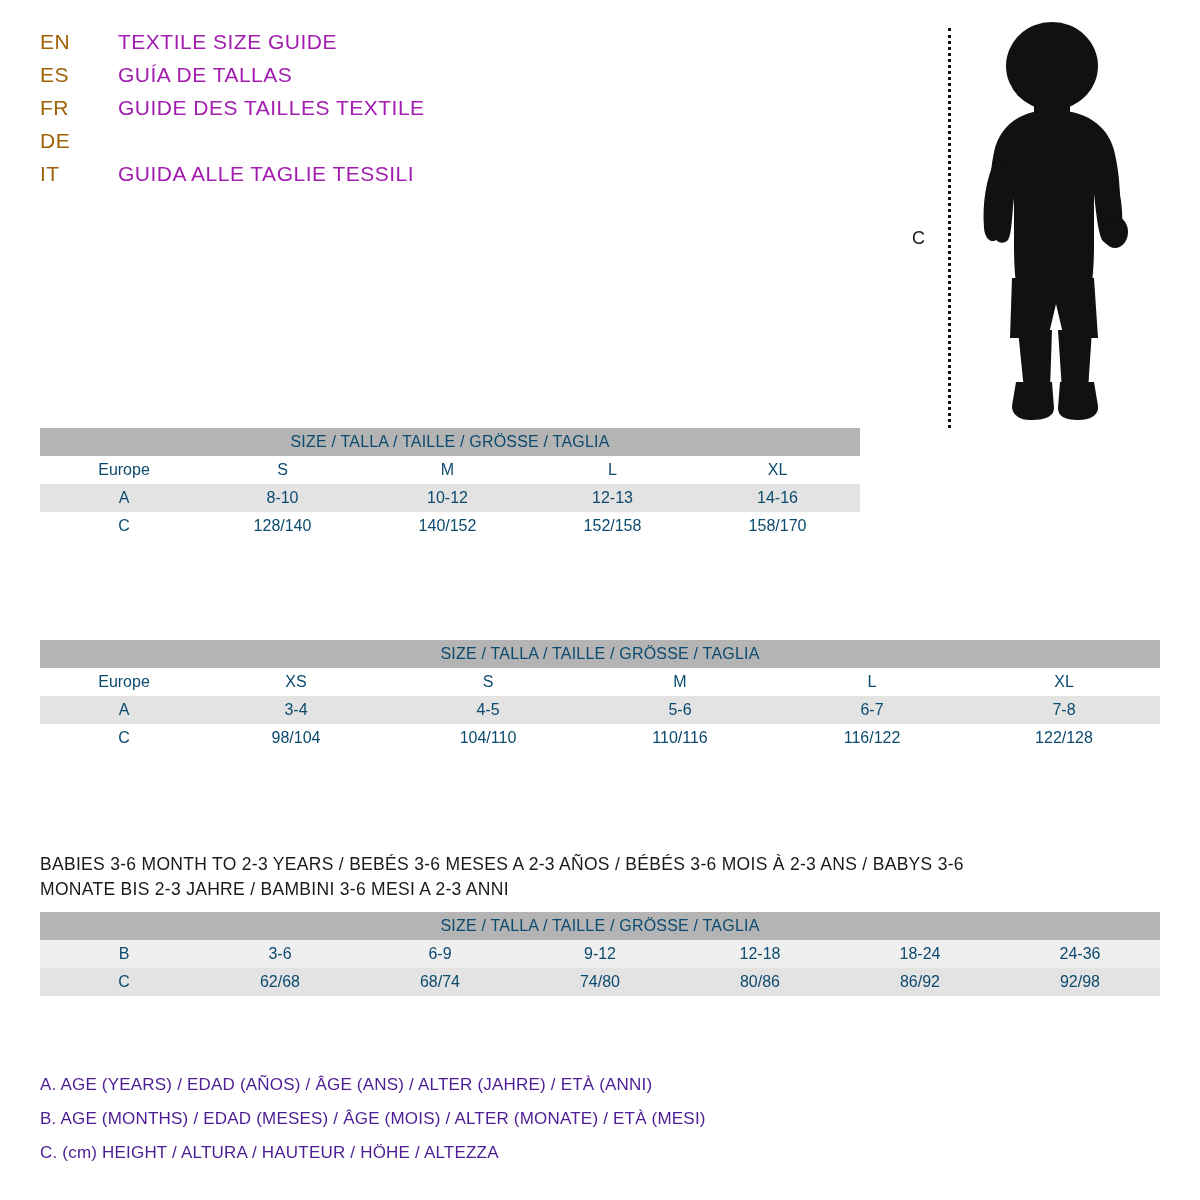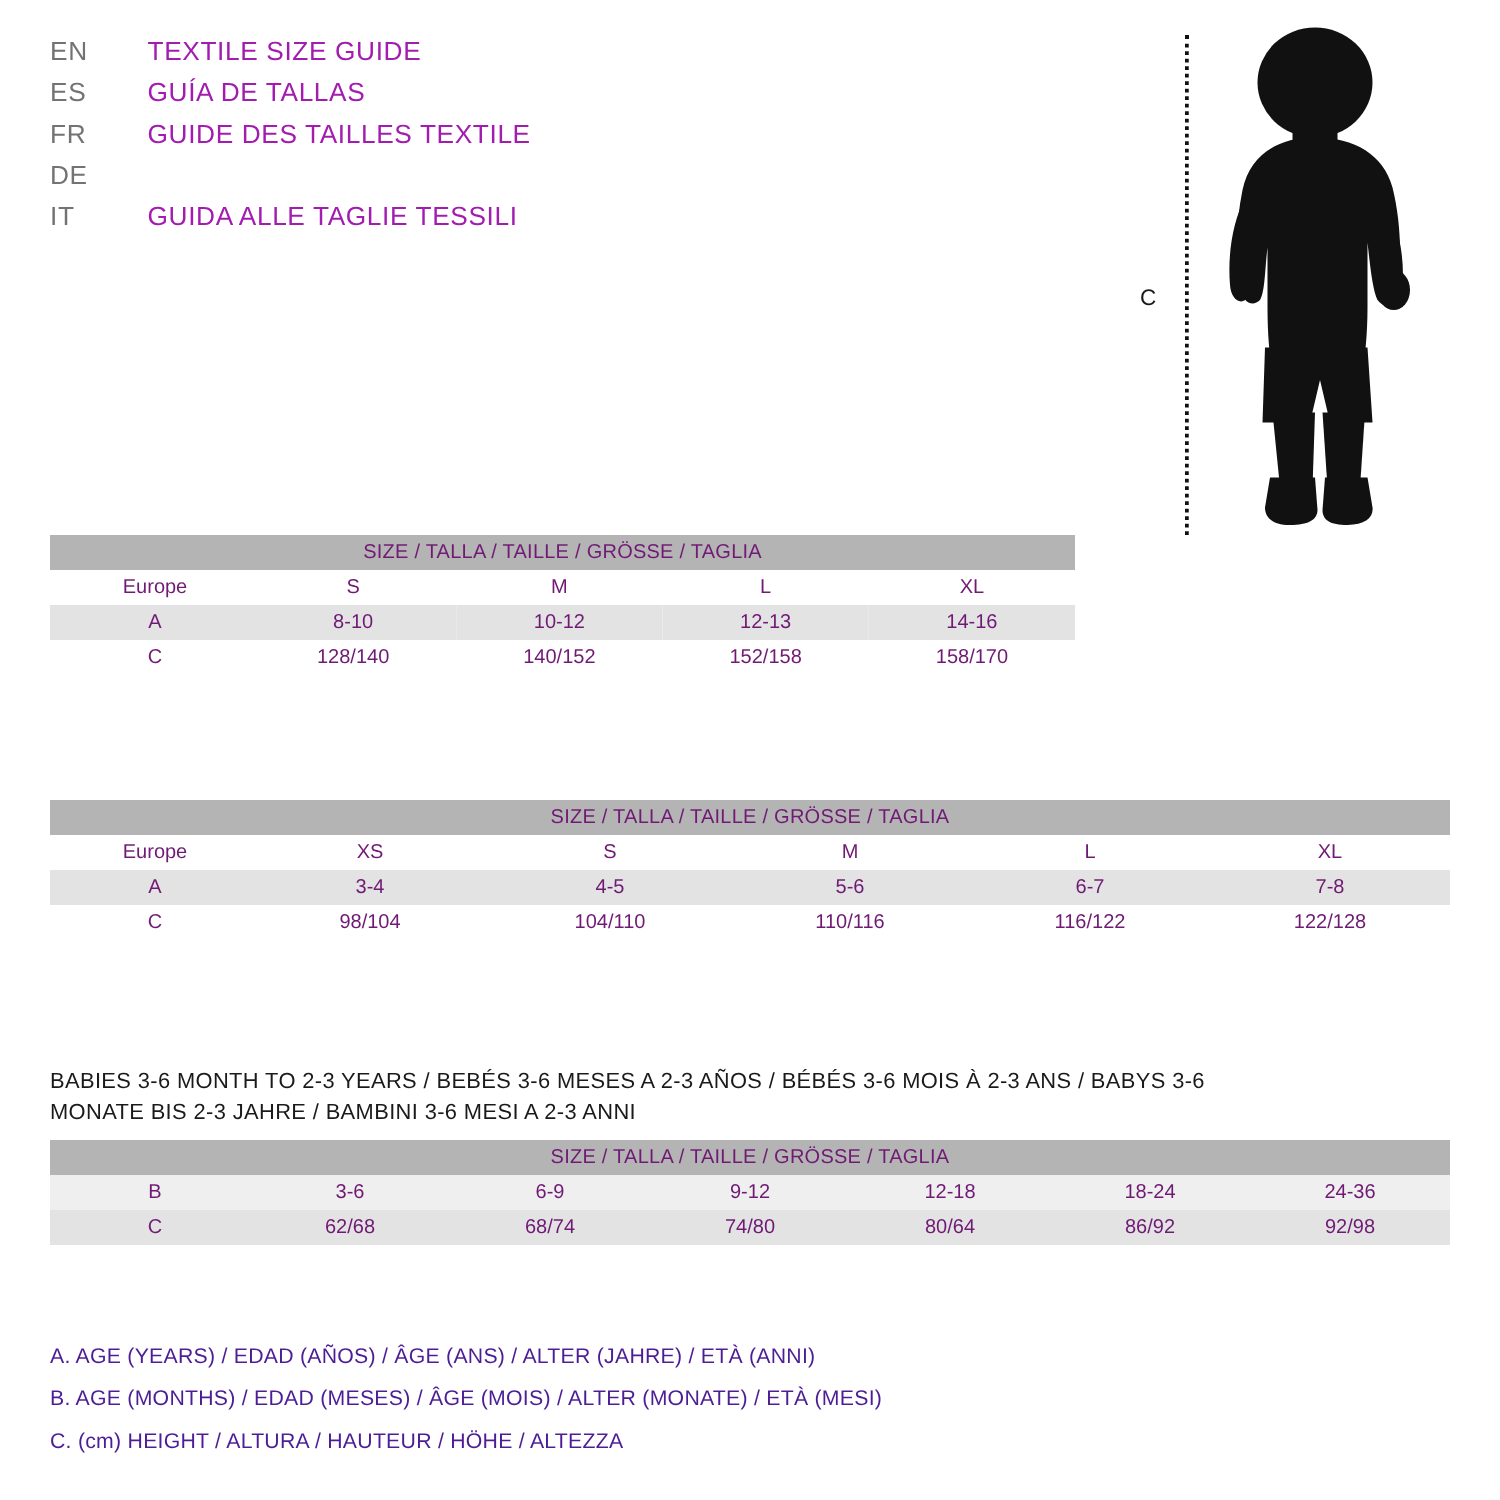--- a/index.html
+++ b/index.html
@@ -26,21 +26,21 @@
   .title-row {
     display: flex;
     align-items: baseline;
     height: 33px;
   }
   .title-lang {
     width: 78px;
     flex: 0 0 78px;
     font-size: 21px;
     letter-spacing: 0.5px;
-    color: #737373;
+    color: #a16207;
   }
   .title-text {
     font-size: 21px;
     letter-spacing: 0.5px;
     color: #a21caf;
   }
 
   
   .figure-wrap {
     position: absolute;
@@ -80,21 +80,21 @@
     font-size: 17.5px;
     letter-spacing: 0.3px;
     color: #1a1a1a;
     margin-bottom: 9px;
     line-height: 1.45;
   }
   table.size-table {
     border-collapse: collapse;
     table-layout: fixed;
     font-size: 16px;
-    color: #701a75;
+    color: #0c4a6e;
   }
   table.size-table td, table.size-table th {
     padding: 5px 0 5px 0;
     font-weight: normal;
     text-align: center;
     white-space: nowrap;
   }
   .band-row td {
     background: #b4b4b4;
     text-align: left;
@@ -298,21 +298,21 @@
         <td>9-12</td>
         <td>12-18</td>
         <td>18-24</td>
         <td>24-36</td>
       </tr>
       <tr class="row-dark">
         <td class="row-label">C</td>
         <td>62/68</td>
         <td>68/74</td>
         <td>74/80</td>
-        <td>80/64</td>
+        <td>80/86</td>
         <td>86/92</td>
         <td>92/98</td>
       </tr>
     </tbody>
   </table>
 </div>
 
 <div class="legend">
   <div class="legend-line">A. AGE (YEARS) / EDAD (AÑOS) / ÂGE (ANS) / ALTER (JAHRE) / ETÀ (ANNI)</div>
   <div class="legend-line">B. AGE (MONTHS) / EDAD (MESES) / ÂGE (MOIS) / ALTER (MONATE) / ETÀ (MESI)</div>

